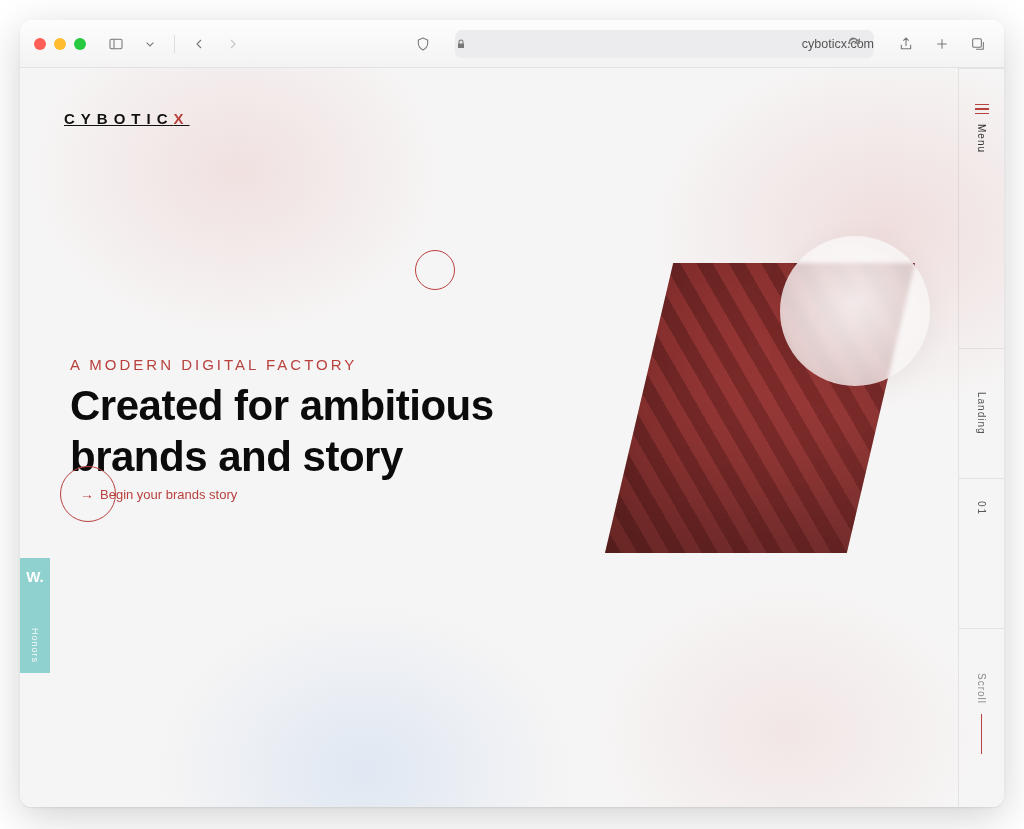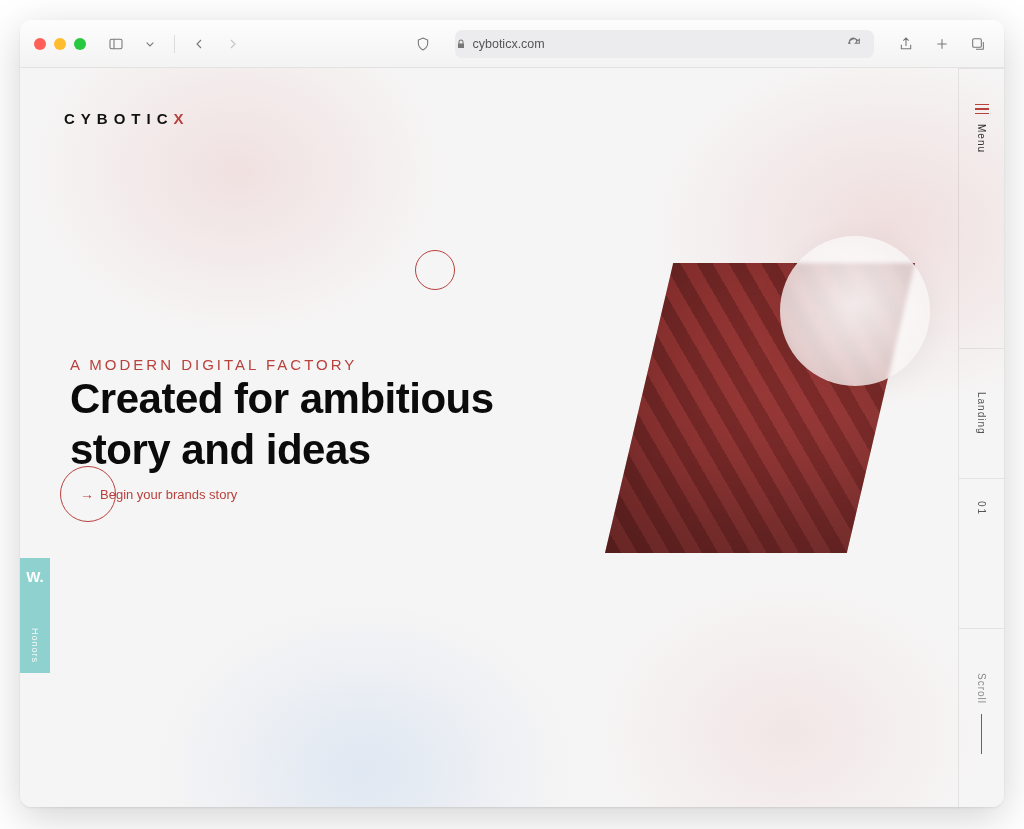--- a/index.html
+++ b/index.html
@@ -19,62 +19,62 @@
     gap:10px;
   }
   .traffic { display:flex; gap:8px; margin-right:8px;}
   .dot { width:12px; height:12px; border-radius:50%; }
   .dot.red{background:#ff5f57;} .dot.yellow{background:#febc2e;} .dot.green{background:#28c840;}
   .tb-btn{ color:#6e6e6e; display:flex; align-items:center; justify-content:center; height:28px; min-width:24px; border-radius:5px;}
   .tb-btn svg{width:16px;height:16px;stroke:#777;fill:none;stroke-width:1.6;}
   .tb-sep{width:1px;height:18px;background:#ddd;margin:0 2px;}
   .addr {
     flex:1; margin:0 10px; height:28px; border-radius:7px;
-    background:#ececee; display:flex; align-items:center; justify-content:flex-start;
+    background:#ececee; display:flex; align-items:center; justify-content:space-between;
     font-size:12.5px; color:#555; position:relative;
   }
   .addr .lock{width:12px;height:12px;margin-right:5px;fill:#777;}
   .addr .reload{position:absolute;right:8px;}
   .right-tools{display:flex;gap:12px;align-items:center;}
 
   
   .viewport {
     position:absolute; top:48px; left:0; right:0; bottom:0;
     background:
       radial-gradient(300px 240px at 22% 14%, rgba(207,100,100,.14), transparent 70%),
       radial-gradient(340px 260px at 88% 22%, rgba(207,100,100,.16), transparent 70%),
       radial-gradient(300px 240px at 35% 95%, rgba(120,170,230,.18), transparent 70%),
       radial-gradient(280px 220px at 78% 90%, rgba(207,100,100,.10), transparent 70%),
       linear-gradient(#f6f5f5,#f6f5f5);
     overflow:hidden;
   }
   .logo{
     position:absolute; top:42px; left:44px;
-    font-size:15px; font-weight:700; letter-spacing:6px; color:#111;
+    font-size:15px; font-weight:700; letter-spacing:6px; color:#111;text-decoration:underline;
   }
   .logo .x{color:#b8403d;}
 
   
   .rail{position:absolute;top:0;right:0;bottom:0;width:46px;border-left:1px solid rgba(0,0,0,.07);}
   .rail-cell{position:absolute;left:0;right:0;border-top:1px solid rgba(0,0,0,.07);display:flex;align-items:center;justify-content:center;}
   .rail-cell.menu{top:0;height:120px;flex-direction:column;gap:10px;}
   .rail-cell.menu .ham{display:flex;flex-direction:column;gap:3px;}
   .rail-cell.menu .ham span{width:14px;height:1.2px;background:#b8403d;display:block;}
   .rail-cell.menu .lab{writing-mode:vertical-rl;font-size:10px;color:#333;letter-spacing:1px;}
   .rail-cell.landing{top:280px;height:130px;}
   .rail-cell.landing span{writing-mode:vertical-rl;font-size:10px;color:#555;letter-spacing:1px;}
   .rail-cell.num{top:410px;height:60px;}
   .rail-cell.num span{writing-mode:vertical-rl;font-size:10px;color:#555;letter-spacing:2px;}
   .rail-cell.scroll{top:560px;height:170px;flex-direction:column;gap:10px;}
   .rail-cell.scroll span{writing-mode:vertical-rl;font-size:10px;color:#888;letter-spacing:1px;}
   .rail-cell.scroll .line{width:1px;height:40px;background:#b8403d;}
 
   
   .eyebrow{position:absolute;left:50px;top:288px;font-size:15px;letter-spacing:3px;color:#b8403d;font-weight:500;}
-  .headline{position:absolute;left:50px;top:305px;font-size:42px;font-weight:800;line-height:1.22;color:#0b0b0b;letter-spacing:-0.5px;}
+  .headline{position:absolute;left:50px;top:312px;font-size:42px;font-weight:800;line-height:1.22;color:#0b0b0b;letter-spacing:-0.5px;}
   .cta{position:absolute;left:60px;top:418px;font-size:13px;color:#b8403d;display:flex;align-items:center;gap:6px;cursor:pointer;}
   .cta .arr{font-size:14px;}
 
   
   .circ-sm{position:absolute;left:395px;top:182px;width:40px;height:40px;border:1px solid #b8403d;border-radius:50%;}
   .circ-cta{position:absolute;left:40px;top:398px;width:56px;height:56px;border:1px solid #b8403d;border-radius:50%;}
 
   
   .hero-shape{
     position:absolute; left:585px; top:195px; width:310px; height:290px;
@@ -180,21 +180,21 @@
 
     <div class="logo">
       <span>CYBOTIC</span><span class="x">X</span>
     </div>
 
     <div class="circ-sm"></div>
 
     <div class="eyebrow">A MODERN DIGITAL FACTORY</div>
     <div class="headline">
       <span>Created for ambitious</span><br>
-      <span>story and ideas</span>
+      <span>brands and story</span>
     </div>
 
     <div class="circ-cta"></div>
     <div class="cta">
       <span class="arr">→</span>
       <span>Begin your brands story</span>
     </div>
 
     <div class="hero-shape"></div>
     <div class="frost-circle"></div>

